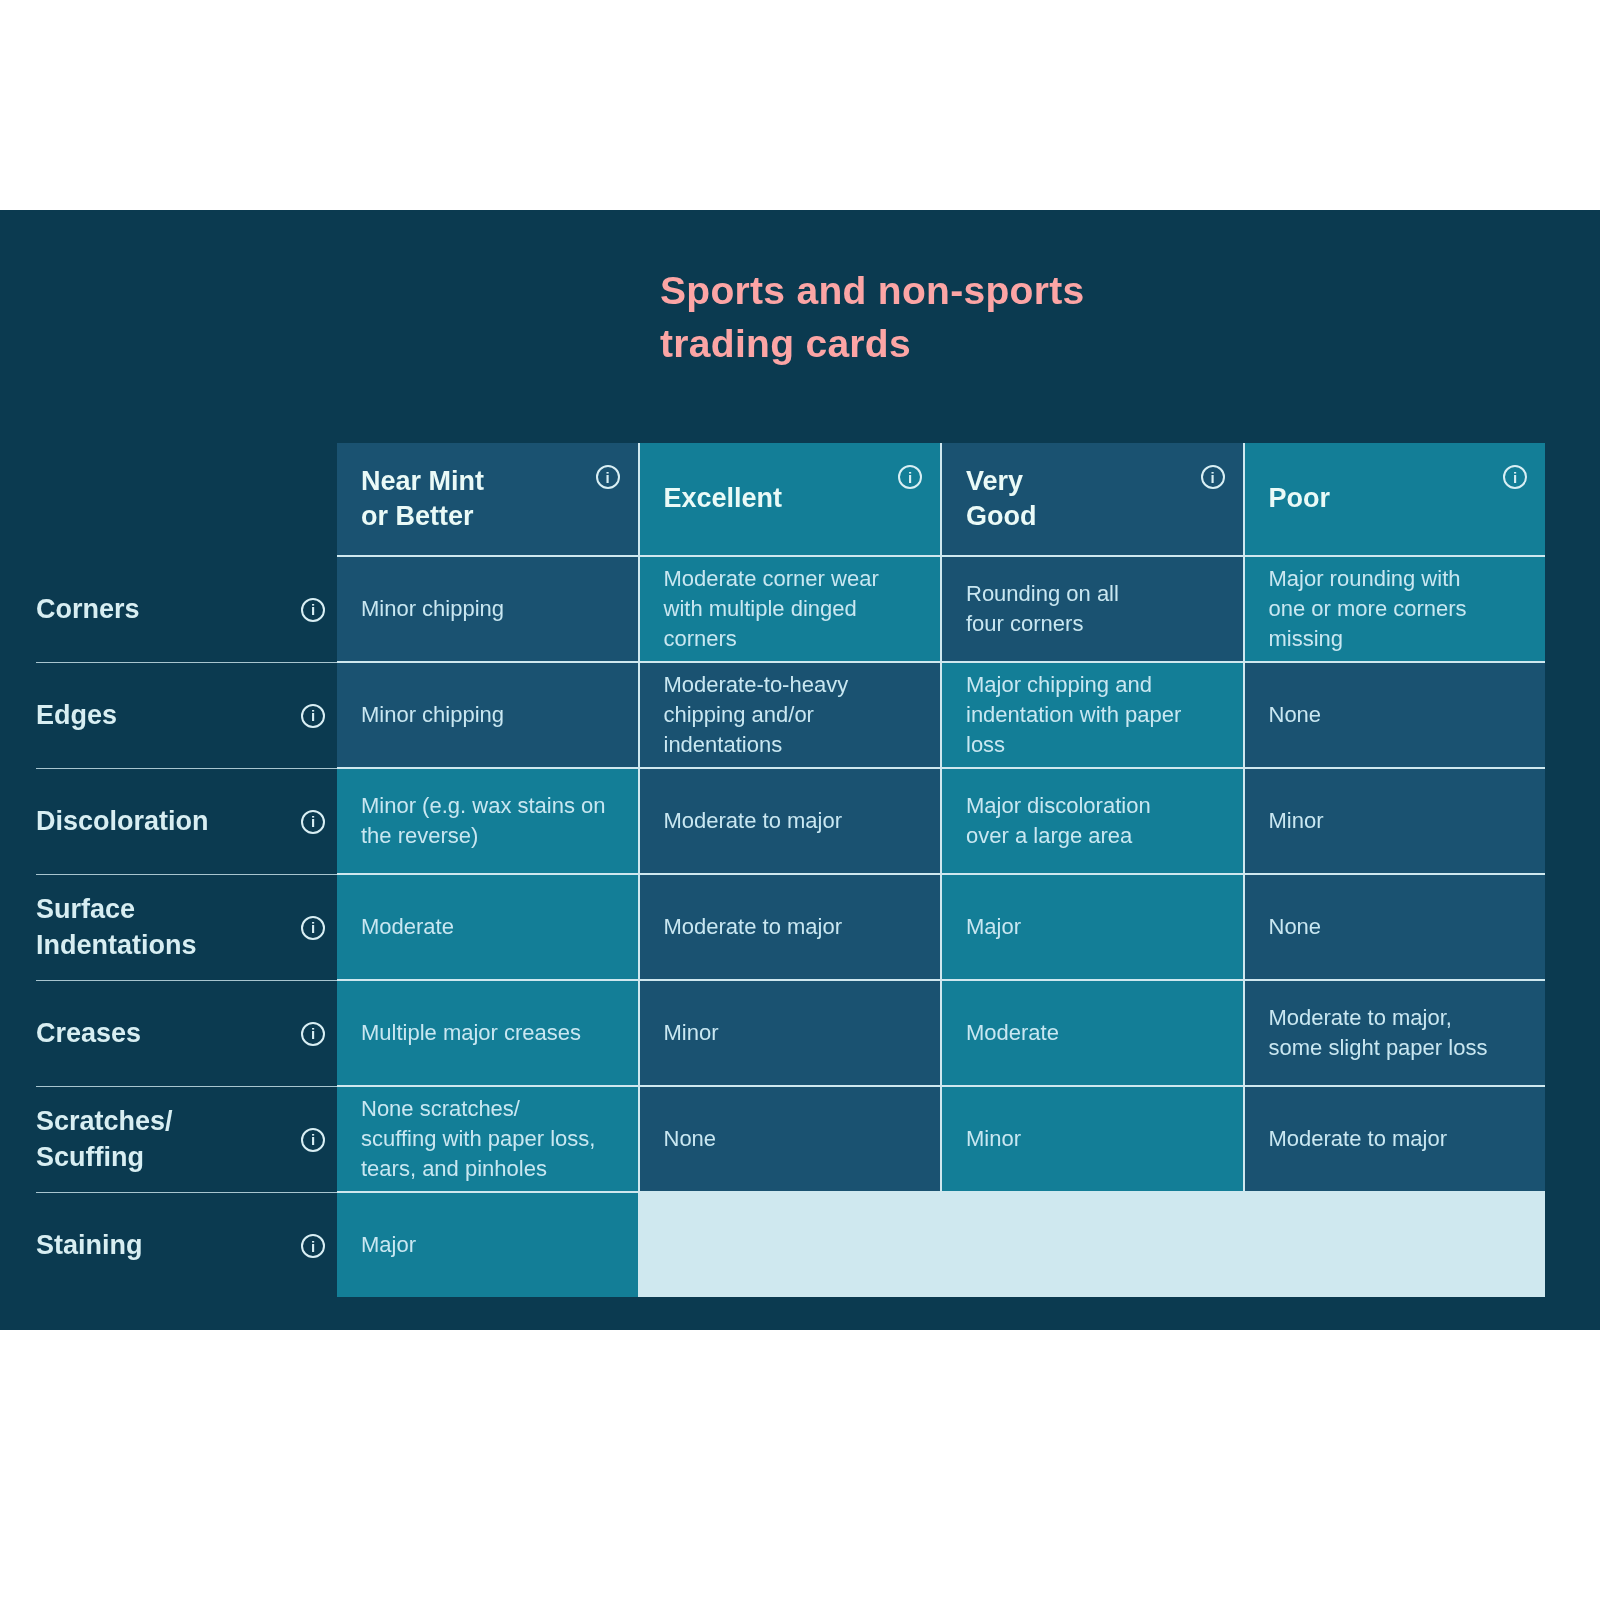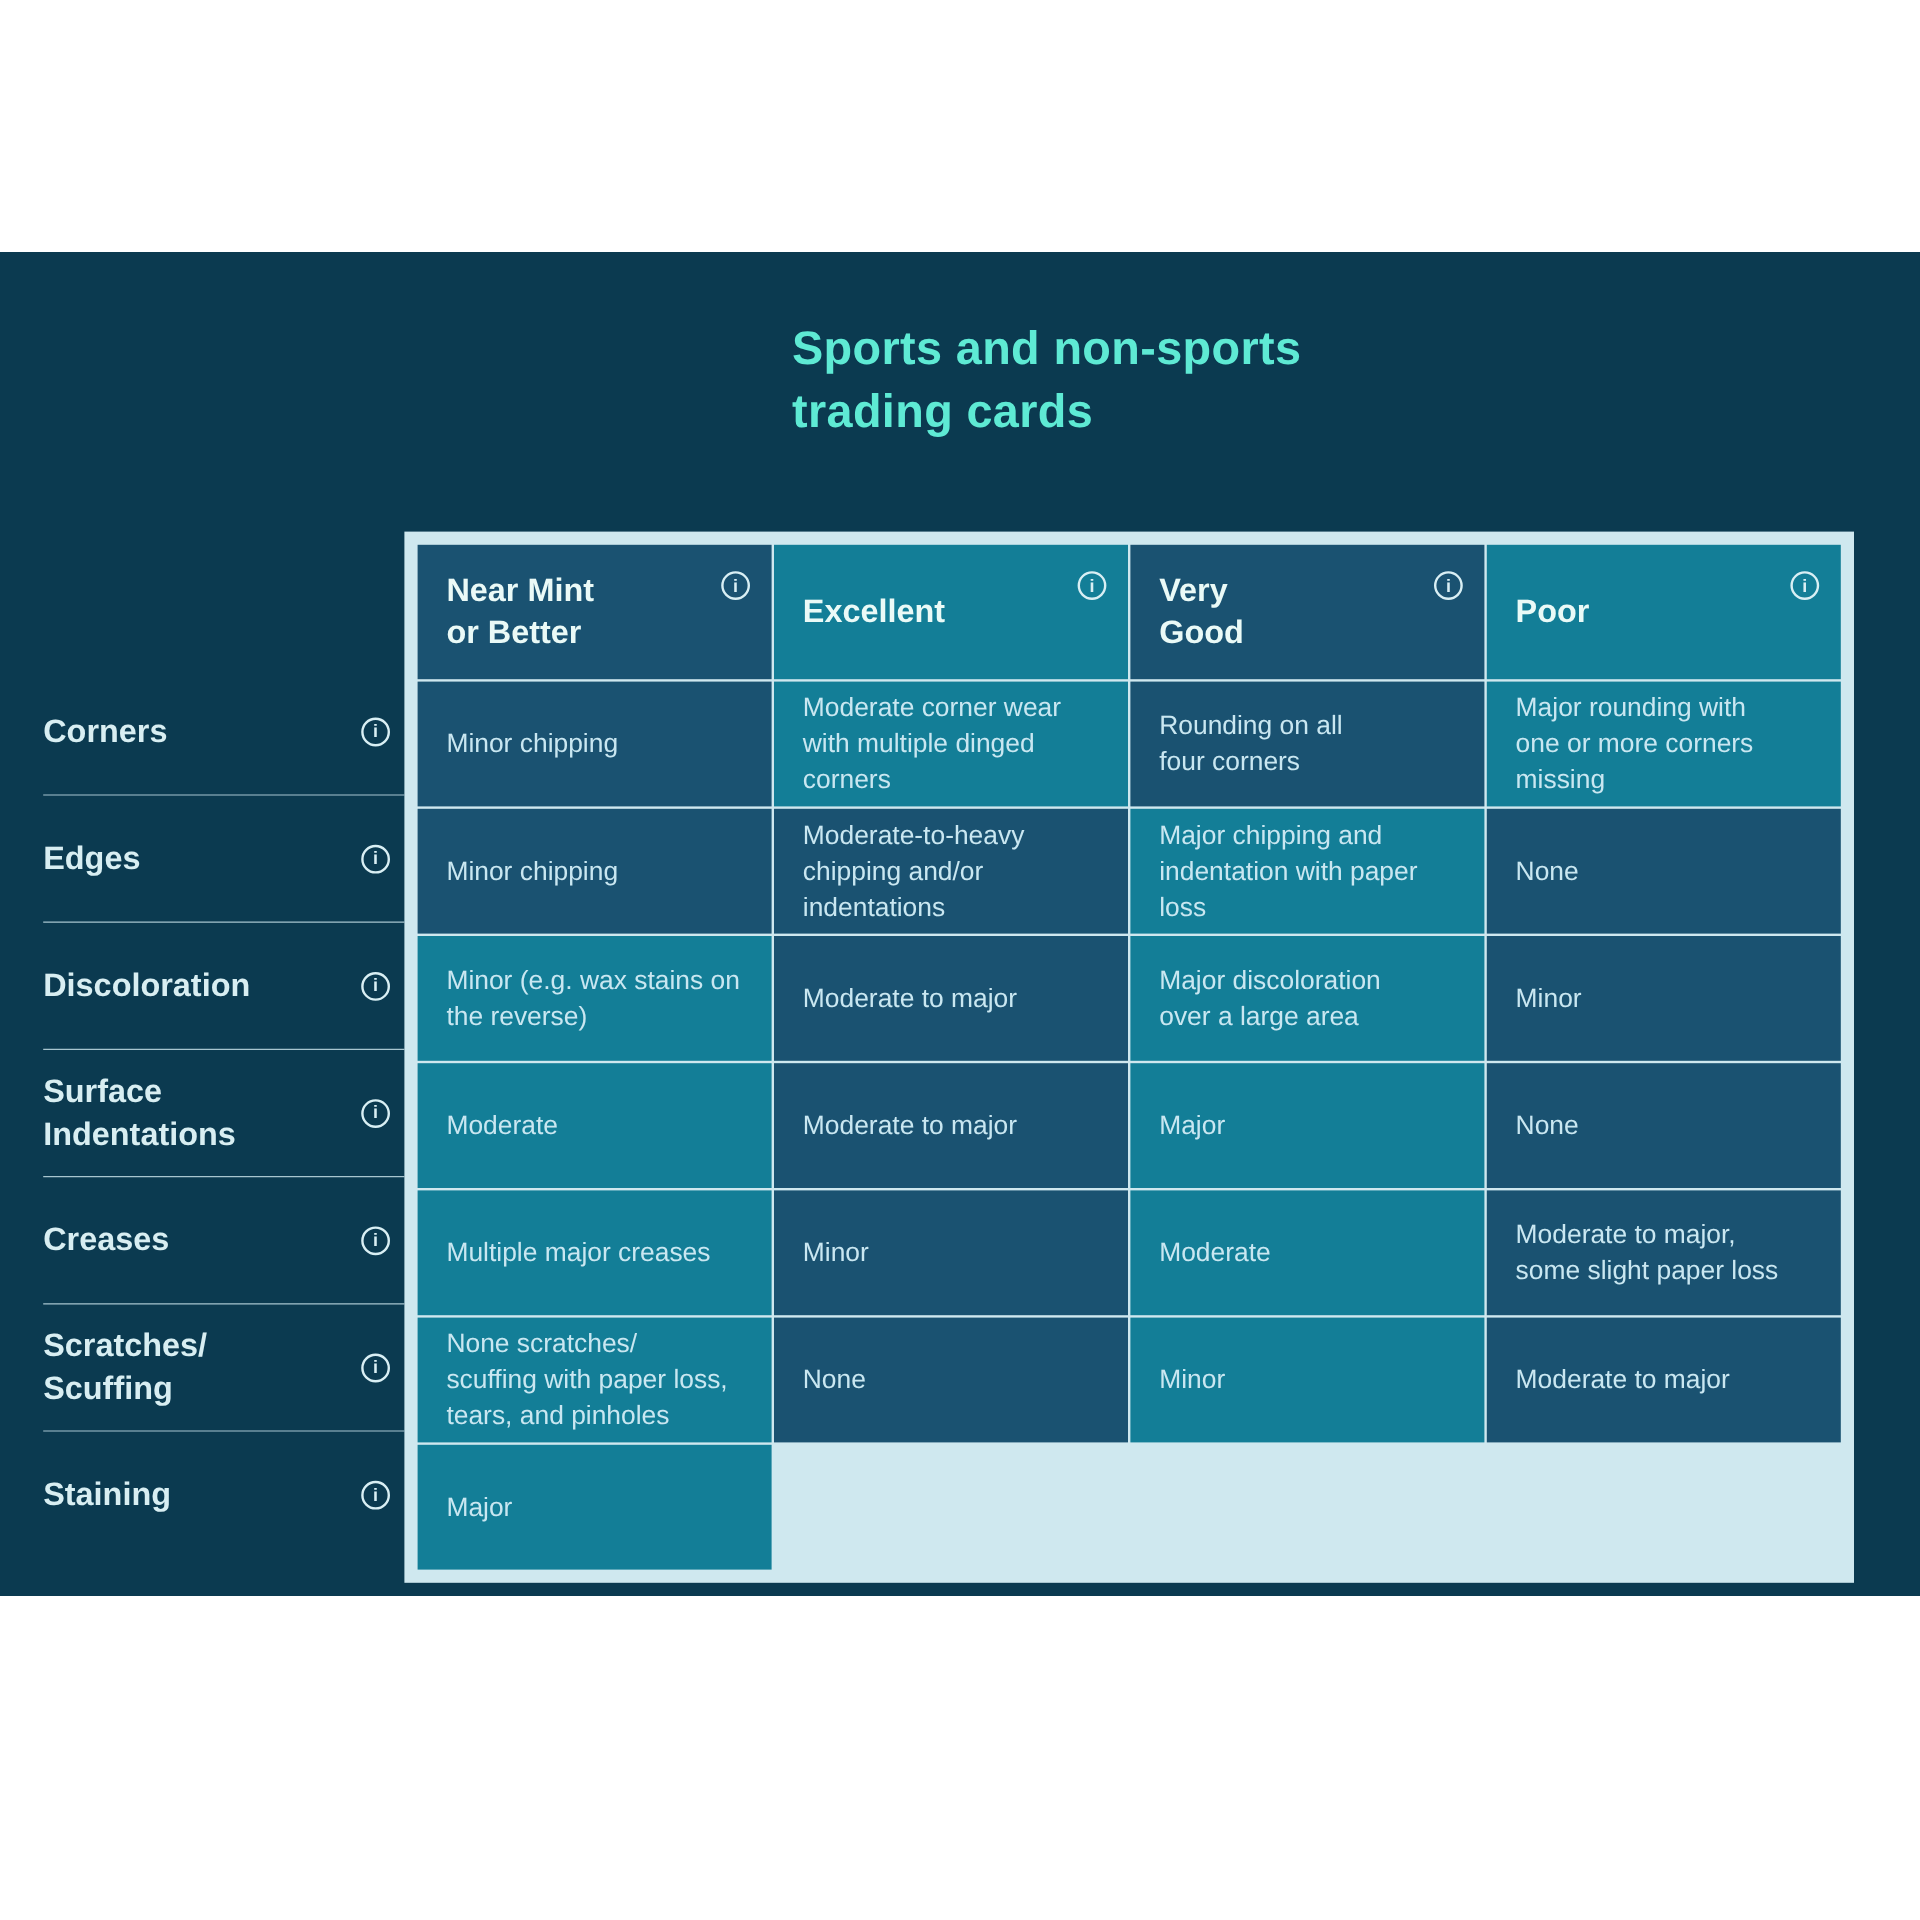--- a/index.html
+++ b/index.html
@@ -6,21 +6,21 @@
   .page{
     position:relative;width:1600px;height:1600px;background:#ffffff;
     font-family:"Liberation Sans",sans-serif;overflow:hidden;
   }
   .panel{
     position:absolute;left:0;top:210px;width:1600px;height:1120px;
     background:#0b3a50;
   }
   .title{
     position:absolute;left:660px;top:55px;margin:0;
-    font-size:39px;line-height:1.35;font-weight:700;color:#5eead4;
+    font-size:39px;line-height:1.35;font-weight:700;color:#fca5a5;
     white-space:pre-line;letter-spacing:.3px;
   }
   
   .labels{position:absolute;left:36px;top:347px;width:301px;}
   .lrow{
     height:106px;display:flex;align-items:center;gap:10px;
     border-bottom:1px solid rgba(207,232,239,.8);padding-right:12px;
     box-sizing:border-box;
   }
   .lrow:last-child{border-bottom:none;}
@@ -32,21 +32,21 @@
     width:24px;height:24px;box-sizing:border-box;flex:0 0 auto;
     border:2px solid #d9eff4;border-radius:50%;
     display:flex;align-items:center;justify-content:center;
     font-size:15px;font-weight:700;color:#d9eff4;line-height:1;
   }
   
   .grid{
     position:absolute;left:337px;top:233px;width:1208px;box-sizing:border-box;
     display:grid;grid-template-columns:repeat(4,1fr);
     grid-template-rows:112px repeat(7,104px);
-    gap:2px;padding:11px;background:#cfe8ef;
+    gap:2px;padding:0;background:#cfe8ef;
   }
   .hcell{
     position:relative;display:flex;align-items:center;
     padding:0 64px 0 24px;box-sizing:border-box;
   }
   .htext{
     font-size:27px;font-weight:700;color:#eafaf7;
     white-space:pre-line;line-height:1.3;
   }
   .hcell .info{position:absolute;top:22px;right:18px;}

